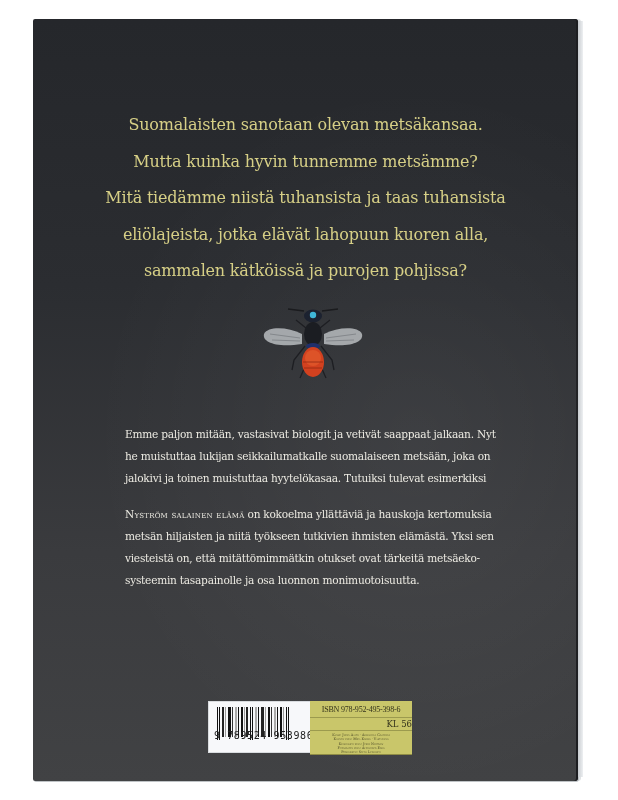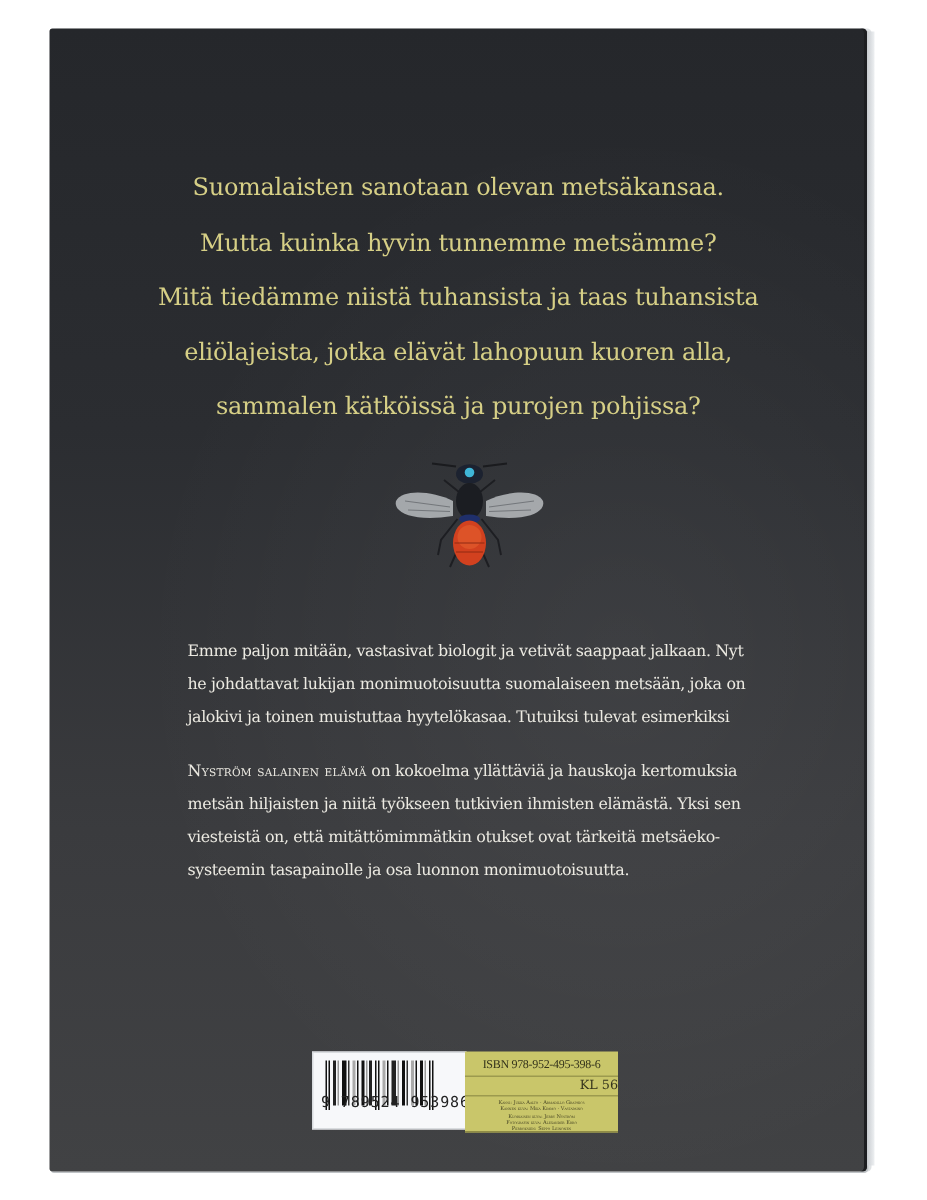--- a/index.html
+++ b/index.html
@@ -102,21 +102,21 @@
     <ellipse cx="55" cy="44" rx="7" ry="3" fill="#1f2f6b"></ellipse>
 
     <ellipse cx="55" cy="60" rx="11" ry="15" fill="#d2411f"></ellipse>
     <ellipse cx="55" cy="56" rx="8" ry="8" fill="#e0582a" opacity="0.8"></ellipse>
     <path d="M45 60 L65 60 M46 66 L64 66" stroke="#8f2a12" stroke-width="0.8"></path>
   </svg>
 
   <div class="body-text">
     <div class="para1">
       <div class="line">Emme paljon mitään, vastasivat biologit ja vetivät saappaat jalkaan. Nyt</div>
-      <div class="line">he johdattavat lukijan monimuotoisuutta suomalaiseen metsään, joka on</div>
+      <div class="line">he muistuttaa lukijan seikkailumatkalle suomalaiseen metsään, joka on</div>
       <div class="line">jalokivi ja toinen muistuttaa hyytelökasaa. Tutuiksi tulevat esimerkiksi</div>
     </div>
     <div class="para2">
       <div class="line"><span class="smallcaps">Nyström salainen elämä</span><span> on kokoelma yllättäviä ja hauskoja kertomuksia</span></div>
       <div class="line">metsän hiljaisten ja niitä työkseen tutkivien ihmisten elämästä. Yksi sen</div>
       <div class="line">viesteistä on, että mitättömimmätkin otukset ovat tärkeitä metsäeko-</div>
       <div class="line">systeemin tasapainolle ja osa luonnon monimuotoisuutta.</div>
     </div>
   </div>
 

